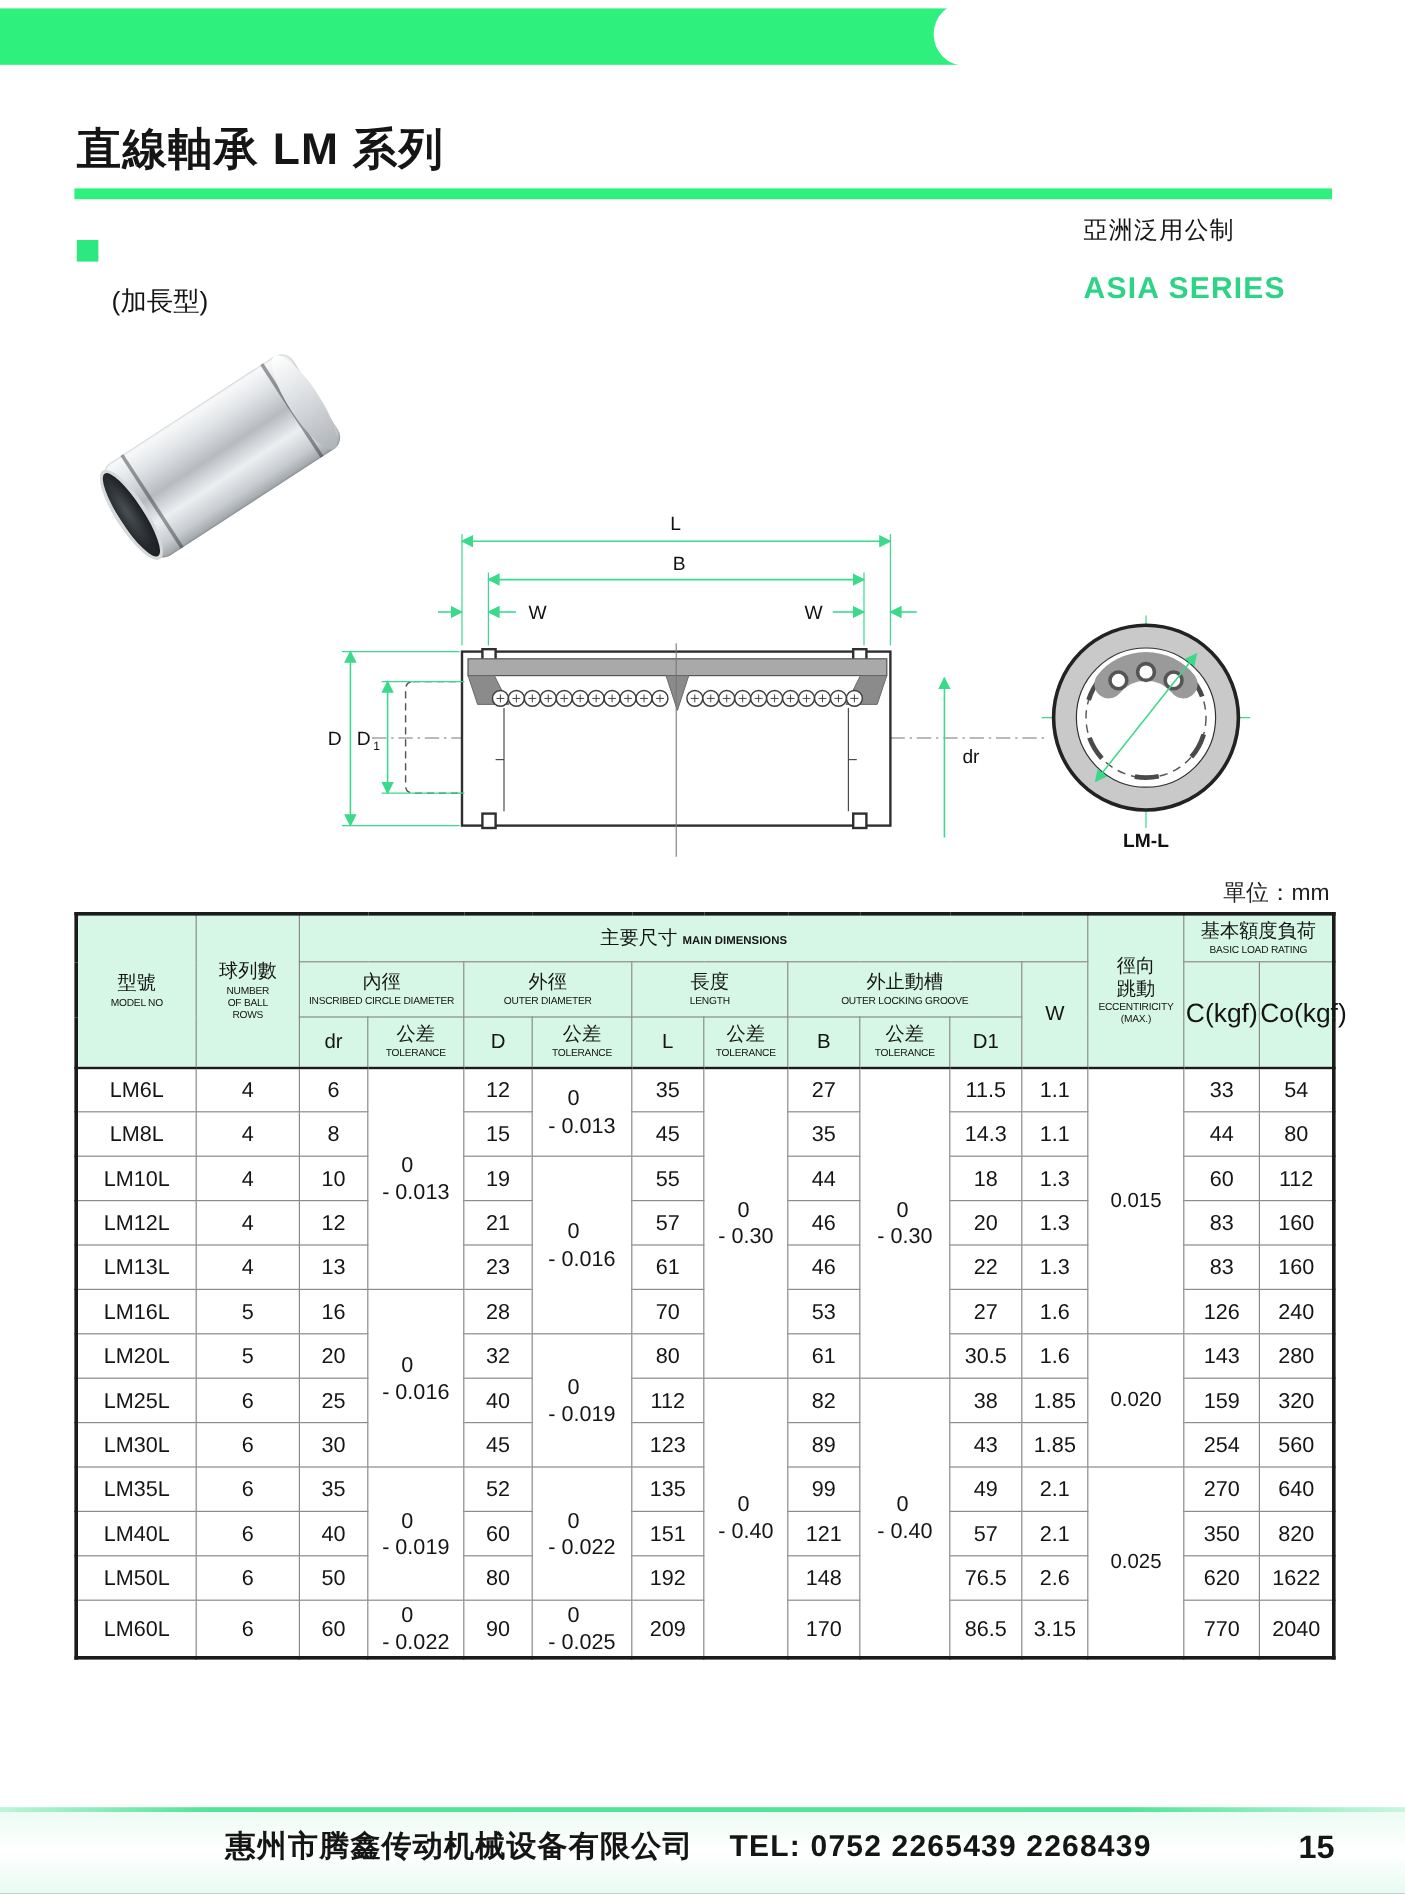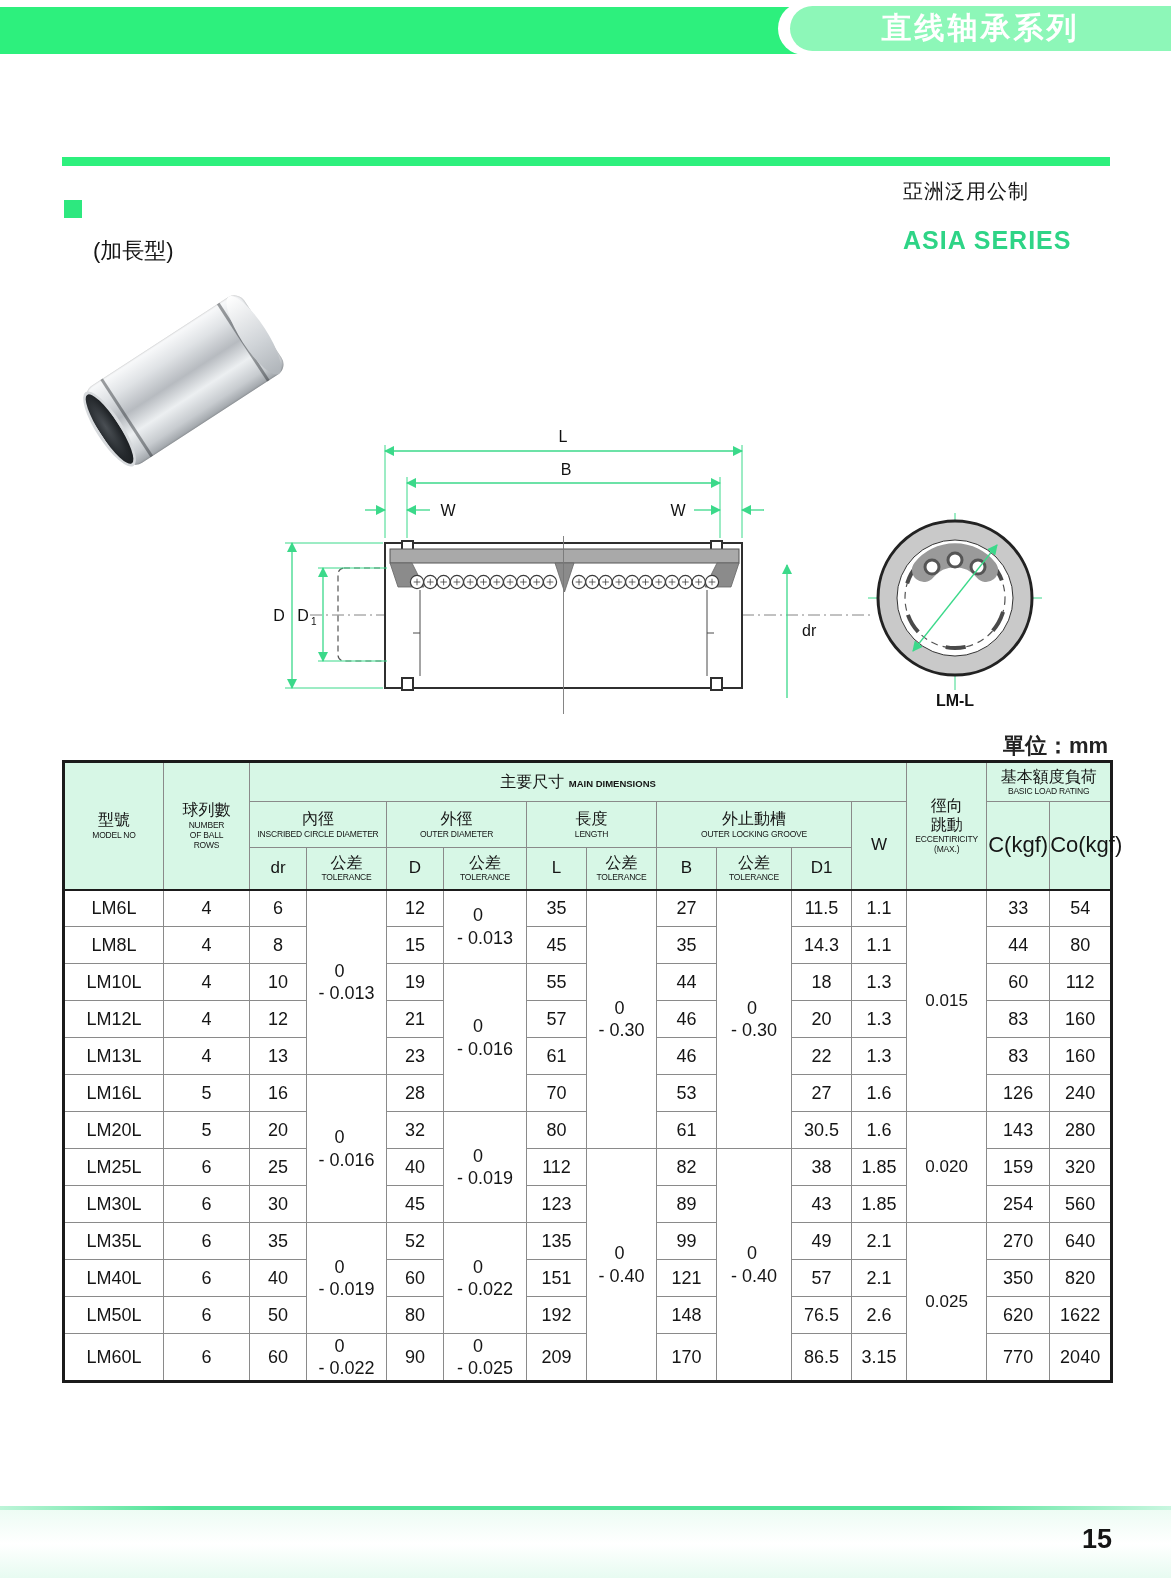--- a/index.html
+++ b/index.html
@@ -48,21 +48,21 @@
   .gray2{fill:#8b8b8b;stroke:#666;stroke-width:.8;}
   .ball{fill:#fff;stroke:#3c3c3c;stroke-width:1.2;}
   .ballc{stroke:#3c3c3c;stroke-width:.8;}
   .cline{stroke:#777;stroke-width:.9;fill:none;}
   .dash{stroke:#555;stroke-width:1.2;fill:none;stroke-dasharray:6 4;}
   .svgtxt{font-family:"Liberation Sans","DejaVu Sans",sans-serif;font-size:16px;fill:#111;}
   .svgtxt.b{font-weight:bold;}
   .svgsm{font-family:"Liberation Sans","DejaVu Sans",sans-serif;font-size:10px;fill:#111;}
 
   
-  .unit-note{position:absolute;right:63px;top:731px;font-size:22px;color:#222;font-weight:bold;}
+  .unit-note{position:absolute;right:63px;top:731px;font-size:19px;color:#222;}
   table.dim{position:absolute;left:62px;top:760px;width:1048px;border-collapse:collapse;
             border:3px solid #1b1b1b;table-layout:fixed;}
   table.dim th,table.dim td{border:1px solid #8a8a8a;padding:0;text-align:center;vertical-align:middle;}
   table.dim thead th{background:#d7f7e6;font-weight:normal;}
   table.dim tr.hA th{height:40px;}
   table.dim tr.hB th{height:46px;}
   table.dim tr.hC th{height:42px;}
   table.dim tbody tr td{height:37px;font-size:18px;}
   table.dim tbody tr:last-child td{height:48px;}
   table.dim tbody tr:first-child td{border-top:2.5px solid #1b1b1b;margin-top:28px;}
@@ -85,24 +85,22 @@
   .foot-text .tel{margin-left:22px;}
   .page-num{position:absolute;left:1082px;top:1524px;font-size:27px;font-weight:bold;}
 </style>
 </head>
 <body>
 
 <div class="page">
 
   <div class="topbar"></div>
   <div class="tab-outer"></div>
-  <div class="tab-inner">
-    <span>直线轴承系列</span>
-  </div>
-
+
+  <div class="doc-title">直線軸承 LM 系列</div>
   <div class="title-rule"></div>
   <div class="model-bullet"></div>
   <div class="variant">(加長型)</div>
   <div class="series-zh">亞洲泛用公制</div>
   <div class="series-en">ASIA SERIES</div>
 
   <div class="photo">
     <div class="cyl">
       <div class="groove1"></div>
       <div class="groove2"></div>
@@ -527,15 +525,19 @@
           <td>86.5</td>
           <td>3.15</td>
           <td>770</td>
           <td>2040</td>
         </tr>
       </tbody>
   </table>
 
   <div class="foot-rule"></div>
   <div class="foot-band"></div>
+  <div class="foot-text">
+    <span>惠州市腾鑫传动机械设备有限公司</span>
+    <span class="tel">TEL: 0752  2265439  2268439</span>
+  </div>
   <div class="page-num">15</div>
 
 </div>
 
 </body></html>

